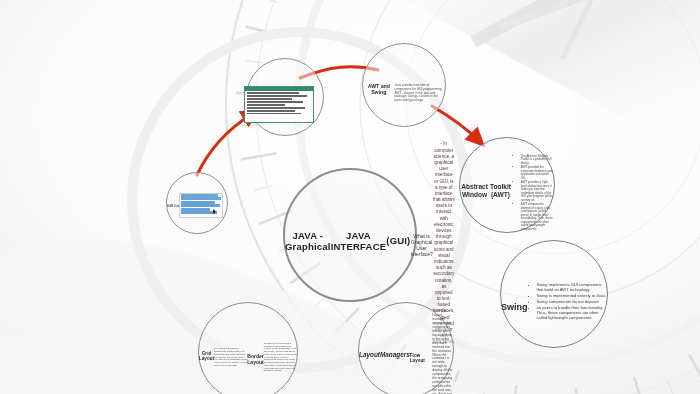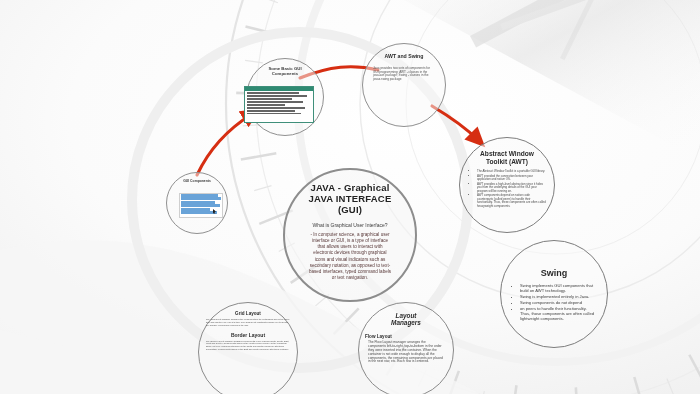--- a/index.html
+++ b/index.html
@@ -16,21 +16,21 @@
   #bg svg{position:absolute;left:0;top:0;}
 
   
   #connectors{position:absolute;left:0;top:0;width:700px;height:394px;}
 
   
   .node{
     position:absolute;
     border-radius:50%;
     box-sizing:border-box;
-    display:flex;flex-direction:column;align-items:center;
+    display:flex;flex-direction:row;align-items:center;
     text-align:center;
     color:#2b2b2b;
   }
   .node-title{font-weight:bold;line-height:1.15;}
   .node-body{line-height:1.2;}
   .node-body ul{margin:0;padding-left:9px;text-align:left;}
   .node-body li{margin:0 0 1px 0;}
 
   
   #hub{

